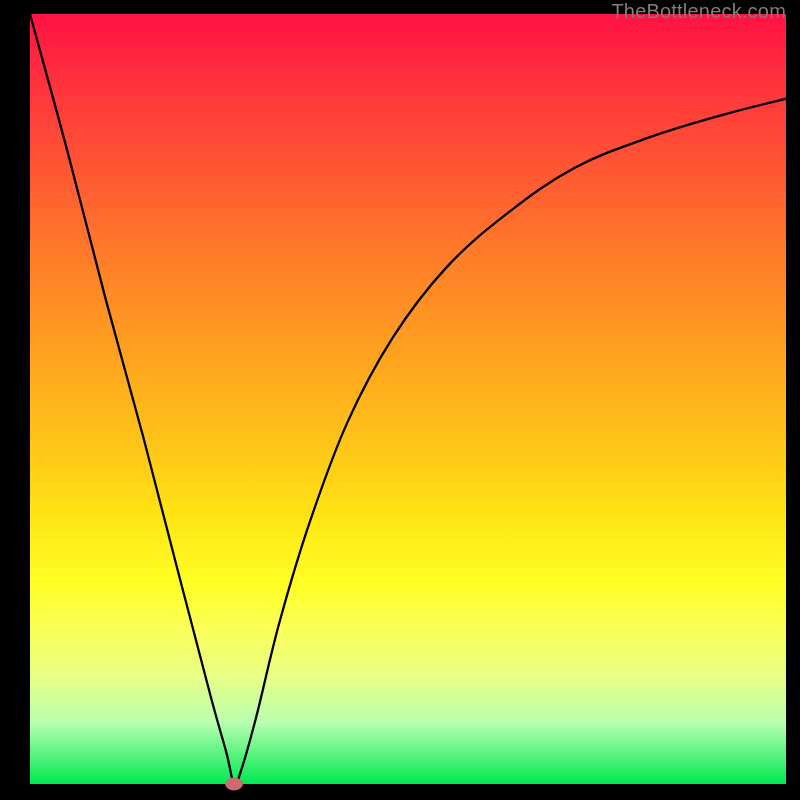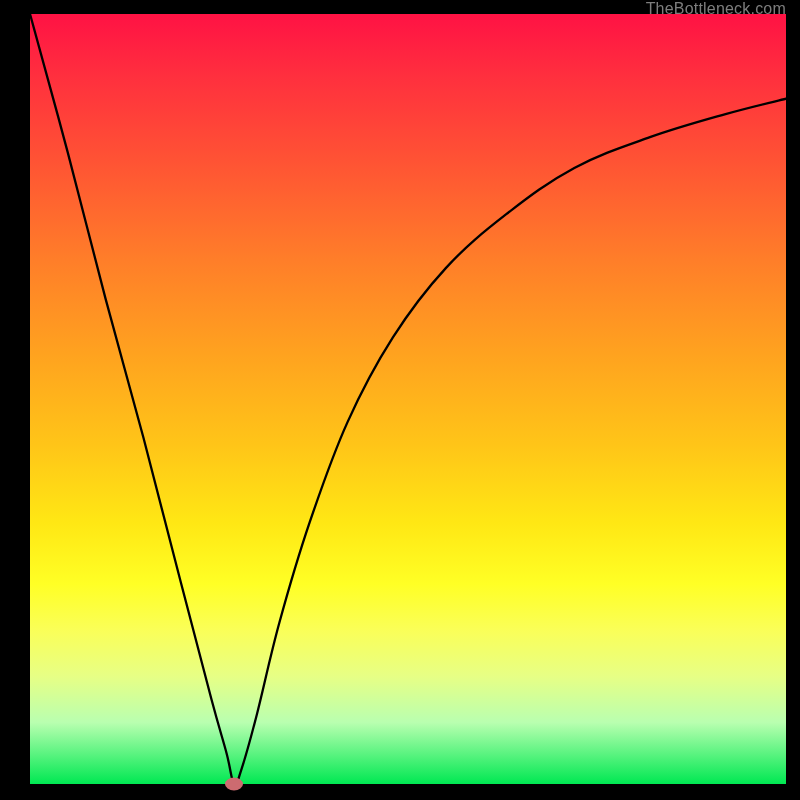--- a/index.html
+++ b/index.html
@@ -44,21 +44,21 @@
     height: 13px;
     border-radius: 50%;
     background: #cc6b70;
     transform: translate(-50%, -50%);
   }
   .watermark {
     position: absolute;
     top: 0px;
     right: 14px;
     color: #7e7e7e;
-    font-size: 16px;
+    font-size: 20px;
     font-weight: 400;
     letter-spacing: 0.2px;
   }
   svg.curve {
     position: absolute;
     left: 0;
     top: 0;
     width: 756px;
     height: 770px;
   }

